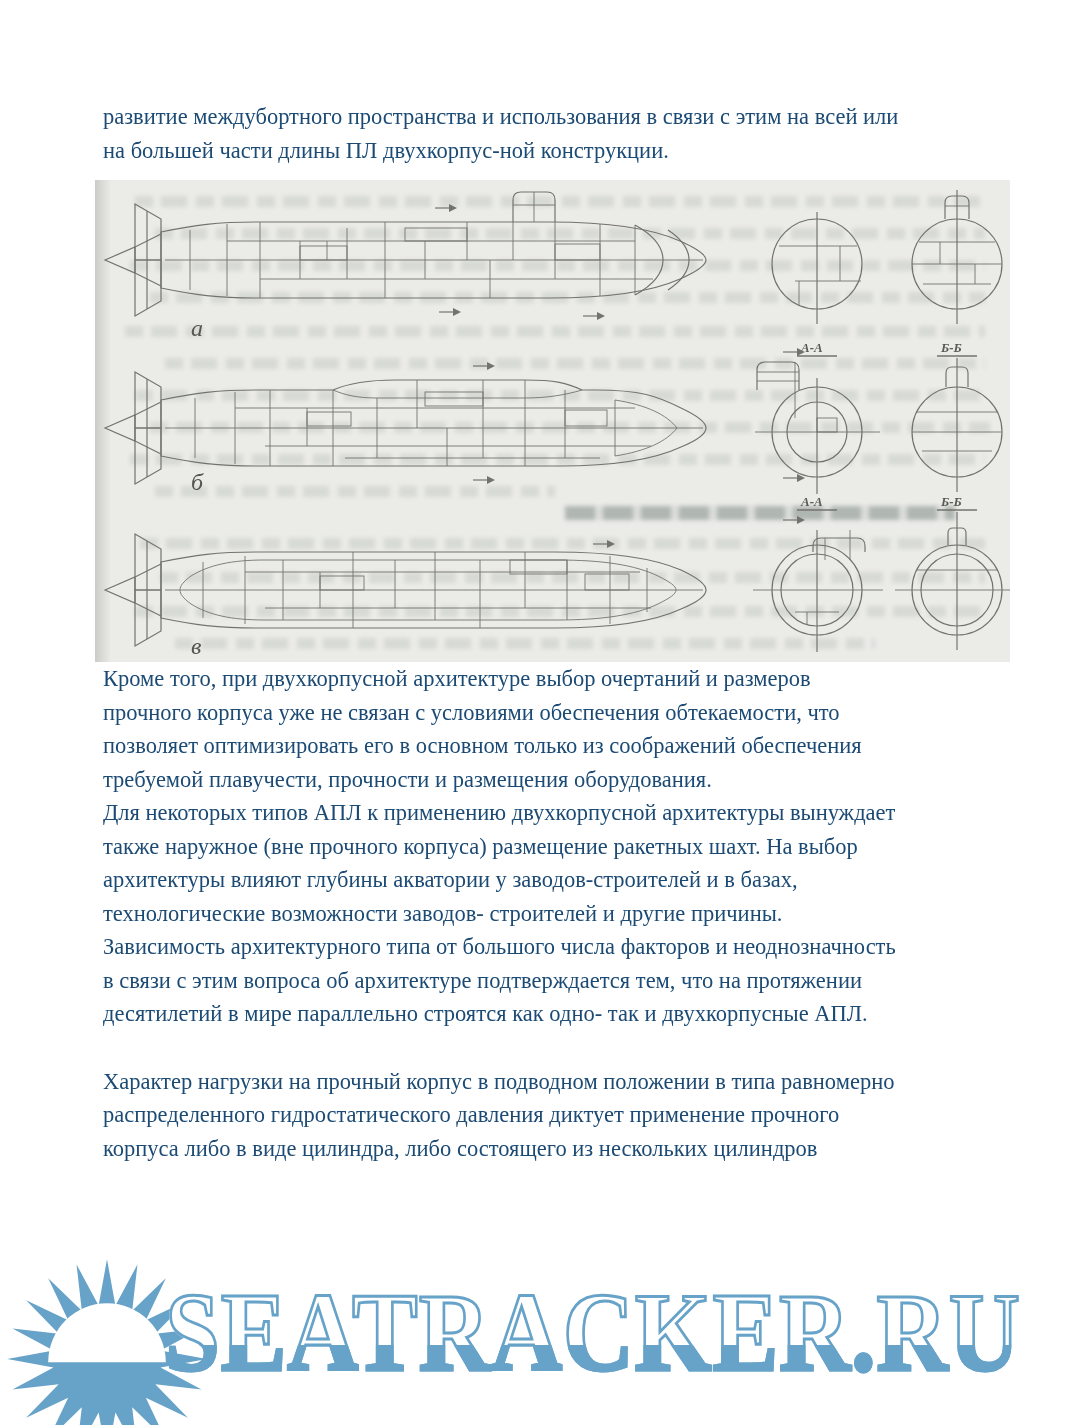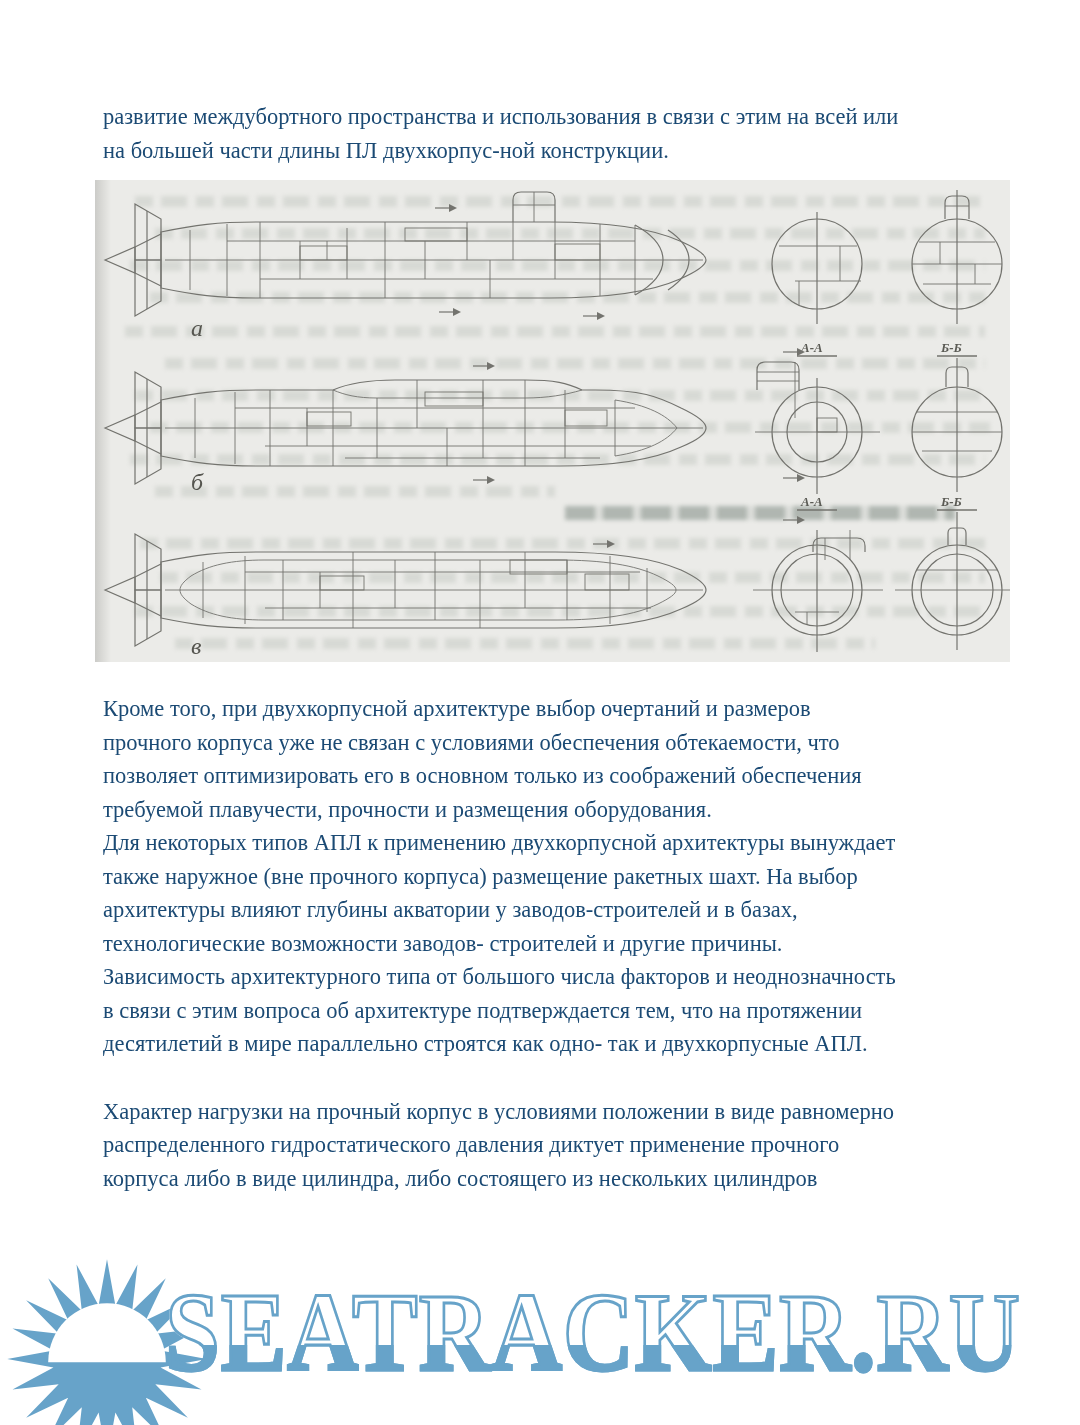--- a/index.html
+++ b/index.html
@@ -20,21 +20,21 @@
   }
   .body-text {
     margin: 0;
     color: #1b4a74;
     font-size: 22.5px;
     line-height: 33.5px;
     white-space: pre-line;
     letter-spacing: 0px;
   }
   .caption { margin-top: 6px; }
-  .mt30 { margin-top: 30px; }
+  .mt30 { }
   .mt33 { }
   .mt34 { margin-top: 34px; }
 
   
   .figure {
     position: relative;
     margin: 13px 0 0 -8px;
     width: 915px; height: 482px;
     background: #ebebe8;
     overflow: hidden;
@@ -346,21 +346,21 @@
 требуемой плавучести, прочности и размещения оборудования.</p>
 
     <p class="body-text mt33">Для некоторых типов АПЛ к применению двухкорпусной архитектуры вынуждает
 также наружное (вне прочного корпуса) размещение ракетных шахт. На выбор
 архитектуры влияют глубины акватории у заводов-строителей и в базах,
 технологические возможности заводов- строителей и другие причины.
 Зависимость архитектурного типа от большого числа факторов и неоднозначность
 в связи с этим вопроса об архитектуре подтверждается тем, что на протяжении
 десятилетий в мире параллельно строятся как одно- так и двухкорпусные АПЛ.</p>
 
-    <p class="body-text mt34">Характер нагрузки на прочный корпус в условиями положении в виде равномерно
+    <p class="body-text mt34">Характер нагрузки на прочный корпус в подводном положении в типа равномерно
 распределенного гидростатического давления диктует применение прочного
 корпуса либо в виде цилиндра, либо состоящего из нескольких цилиндров</p>
   </div>
 
   <div class="watermark">
     <svg class="wm-sun" width="210" height="210" viewBox="0 0 200 200">
       <polygon fill="#67a3c9" points="100,5 108,49 129,10 124,54 156,23 137,63 177,44 146,76 190,71 151,92 195,100 151,108 190,129 146,124 177,156 137,137 156,177 124,146 129,190 108,151 100,195 92,151 71,190 76,146 44,177 63,137 23,156 54,124 10,129 49,108 5,100 49,92 10,71 54,76 23,44 63,63 44,23 76,54 71,10 92,49"></polygon>
       <path fill="#ffffff" d="M 44 103 A 56 56 0 0 1 156 103 L 44 103 Z"></path>
     </svg>
     <div class="wm-text">SEATRACKER.RU</div>

